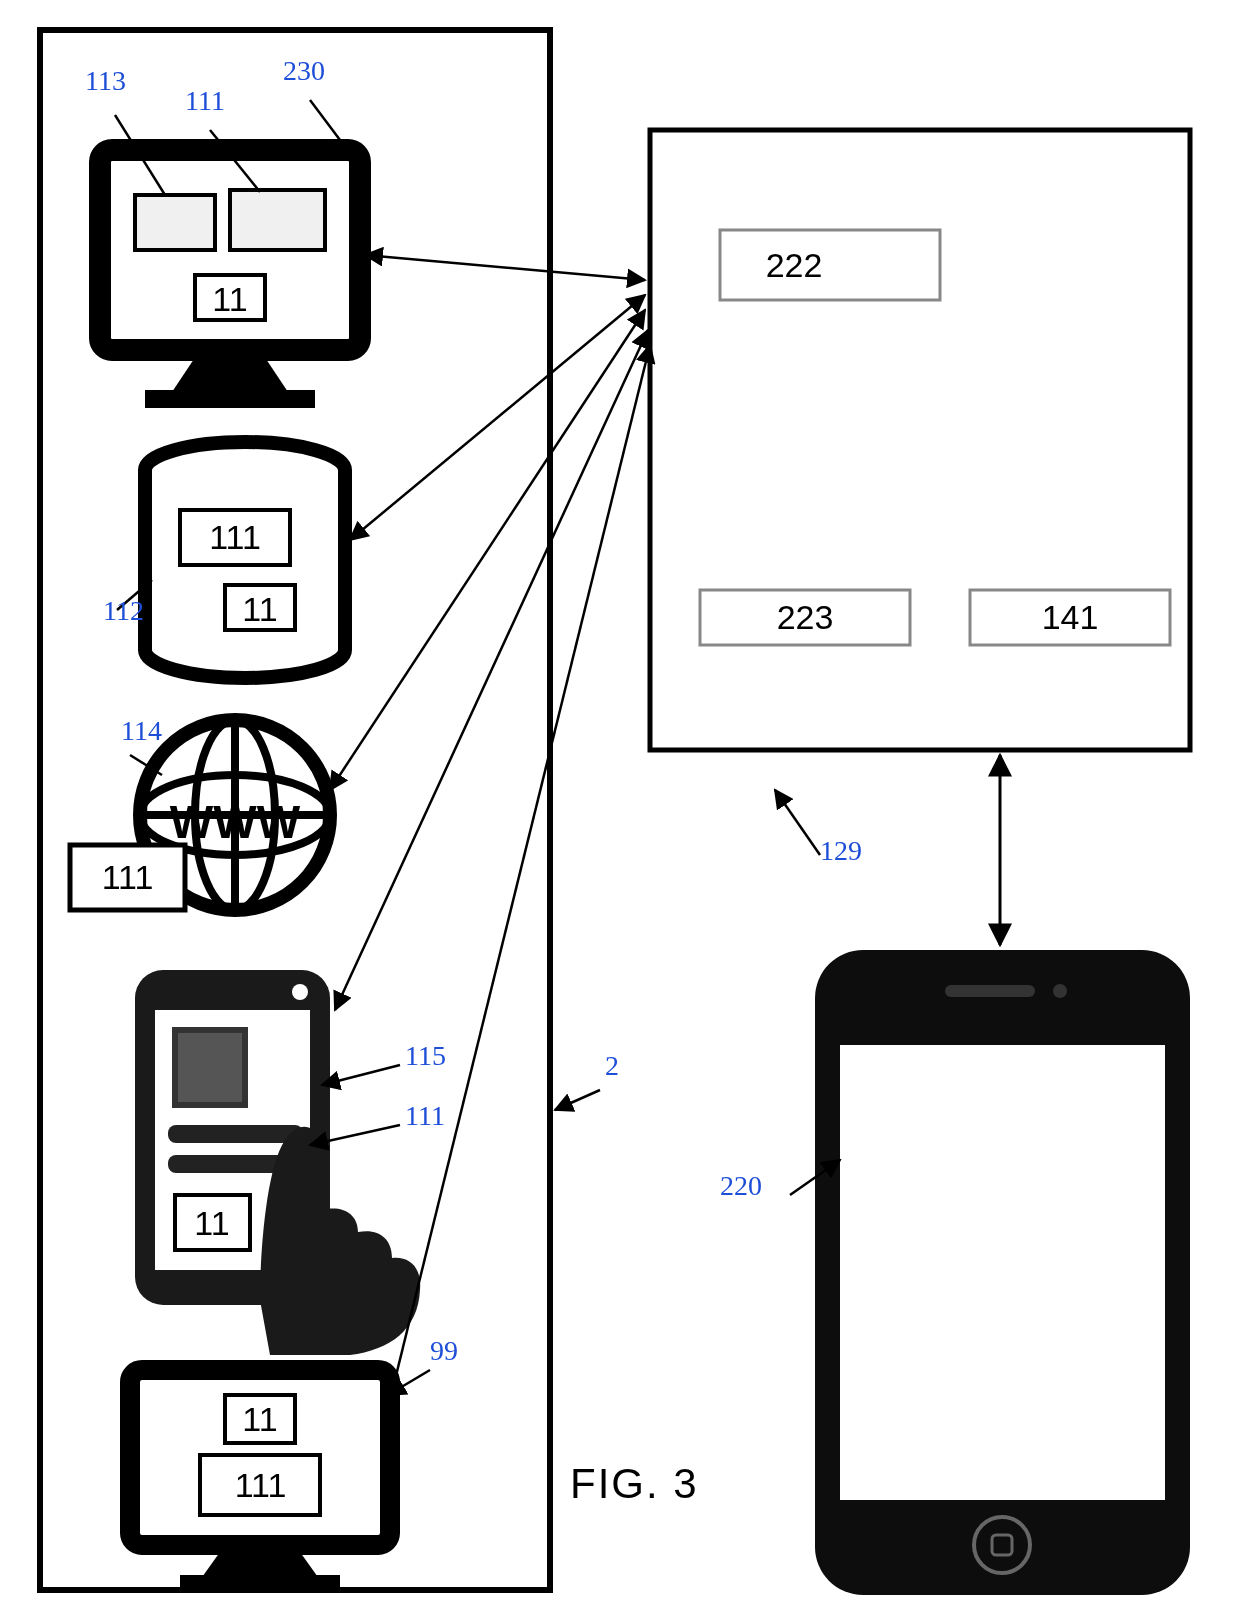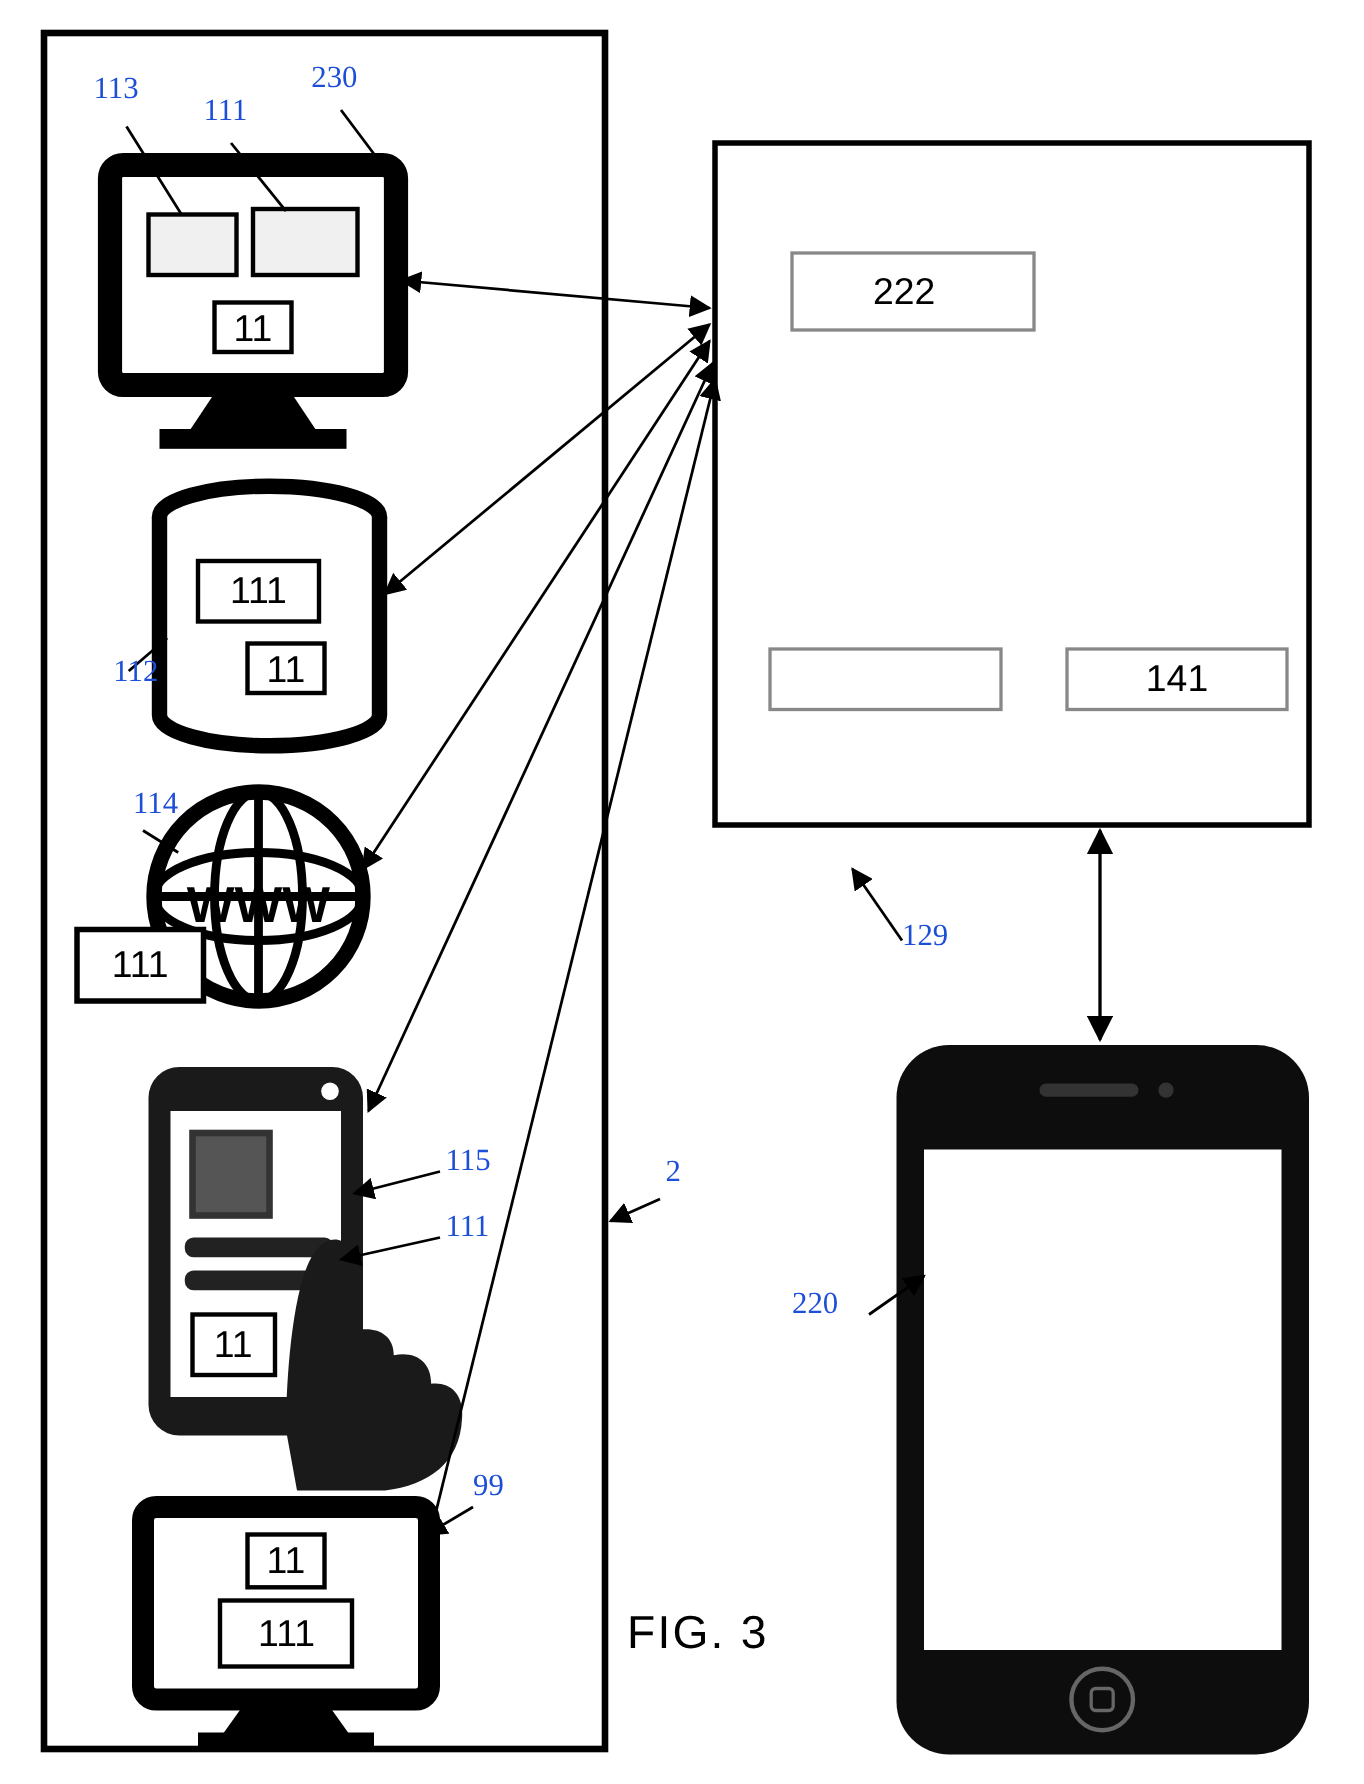--- a/index.html
+++ b/index.html
@@ -150,18 +150,19 @@
 <span class="ref" style="left:720px; top:1170px;">220</span>
 
 <span class="boxlabel" style="left:205px; top:280px; width:50px;">11</span>
 <span class="boxlabel" style="left:195px; top:518px; width:80px;">111</span>
 <span class="boxlabel" style="left:235px; top:590px; width:50px;">11</span>
 <span class="boxlabel" style="left:85px; top:858px; width:85px;">111</span>
 <span class="boxlabel" style="left:183px; top:1204px; width:58px;">11</span>
 <span class="boxlabel" style="left:235px; top:1400px; width:50px;">11</span>
 <span class="boxlabel" style="left:218px; top:1466px; width:85px;">111</span>
 
-<span class="boxlabel" style="left:720px; top:246px; width:204px;">222</span>
+<span class="boxlabel" style="left:692px; top:246px; width:204px;">222</span>
+<span class="boxlabel" style="left:700px; top:598px; width:210px;">223</span>
 <span class="boxlabel" style="left:970px; top:598px; width:200px;">141</span>
 
 <span class="figcap" style="left:570px; top:1460px;">FIG.  3</span>
 
 </div>
 
 </body></html>

